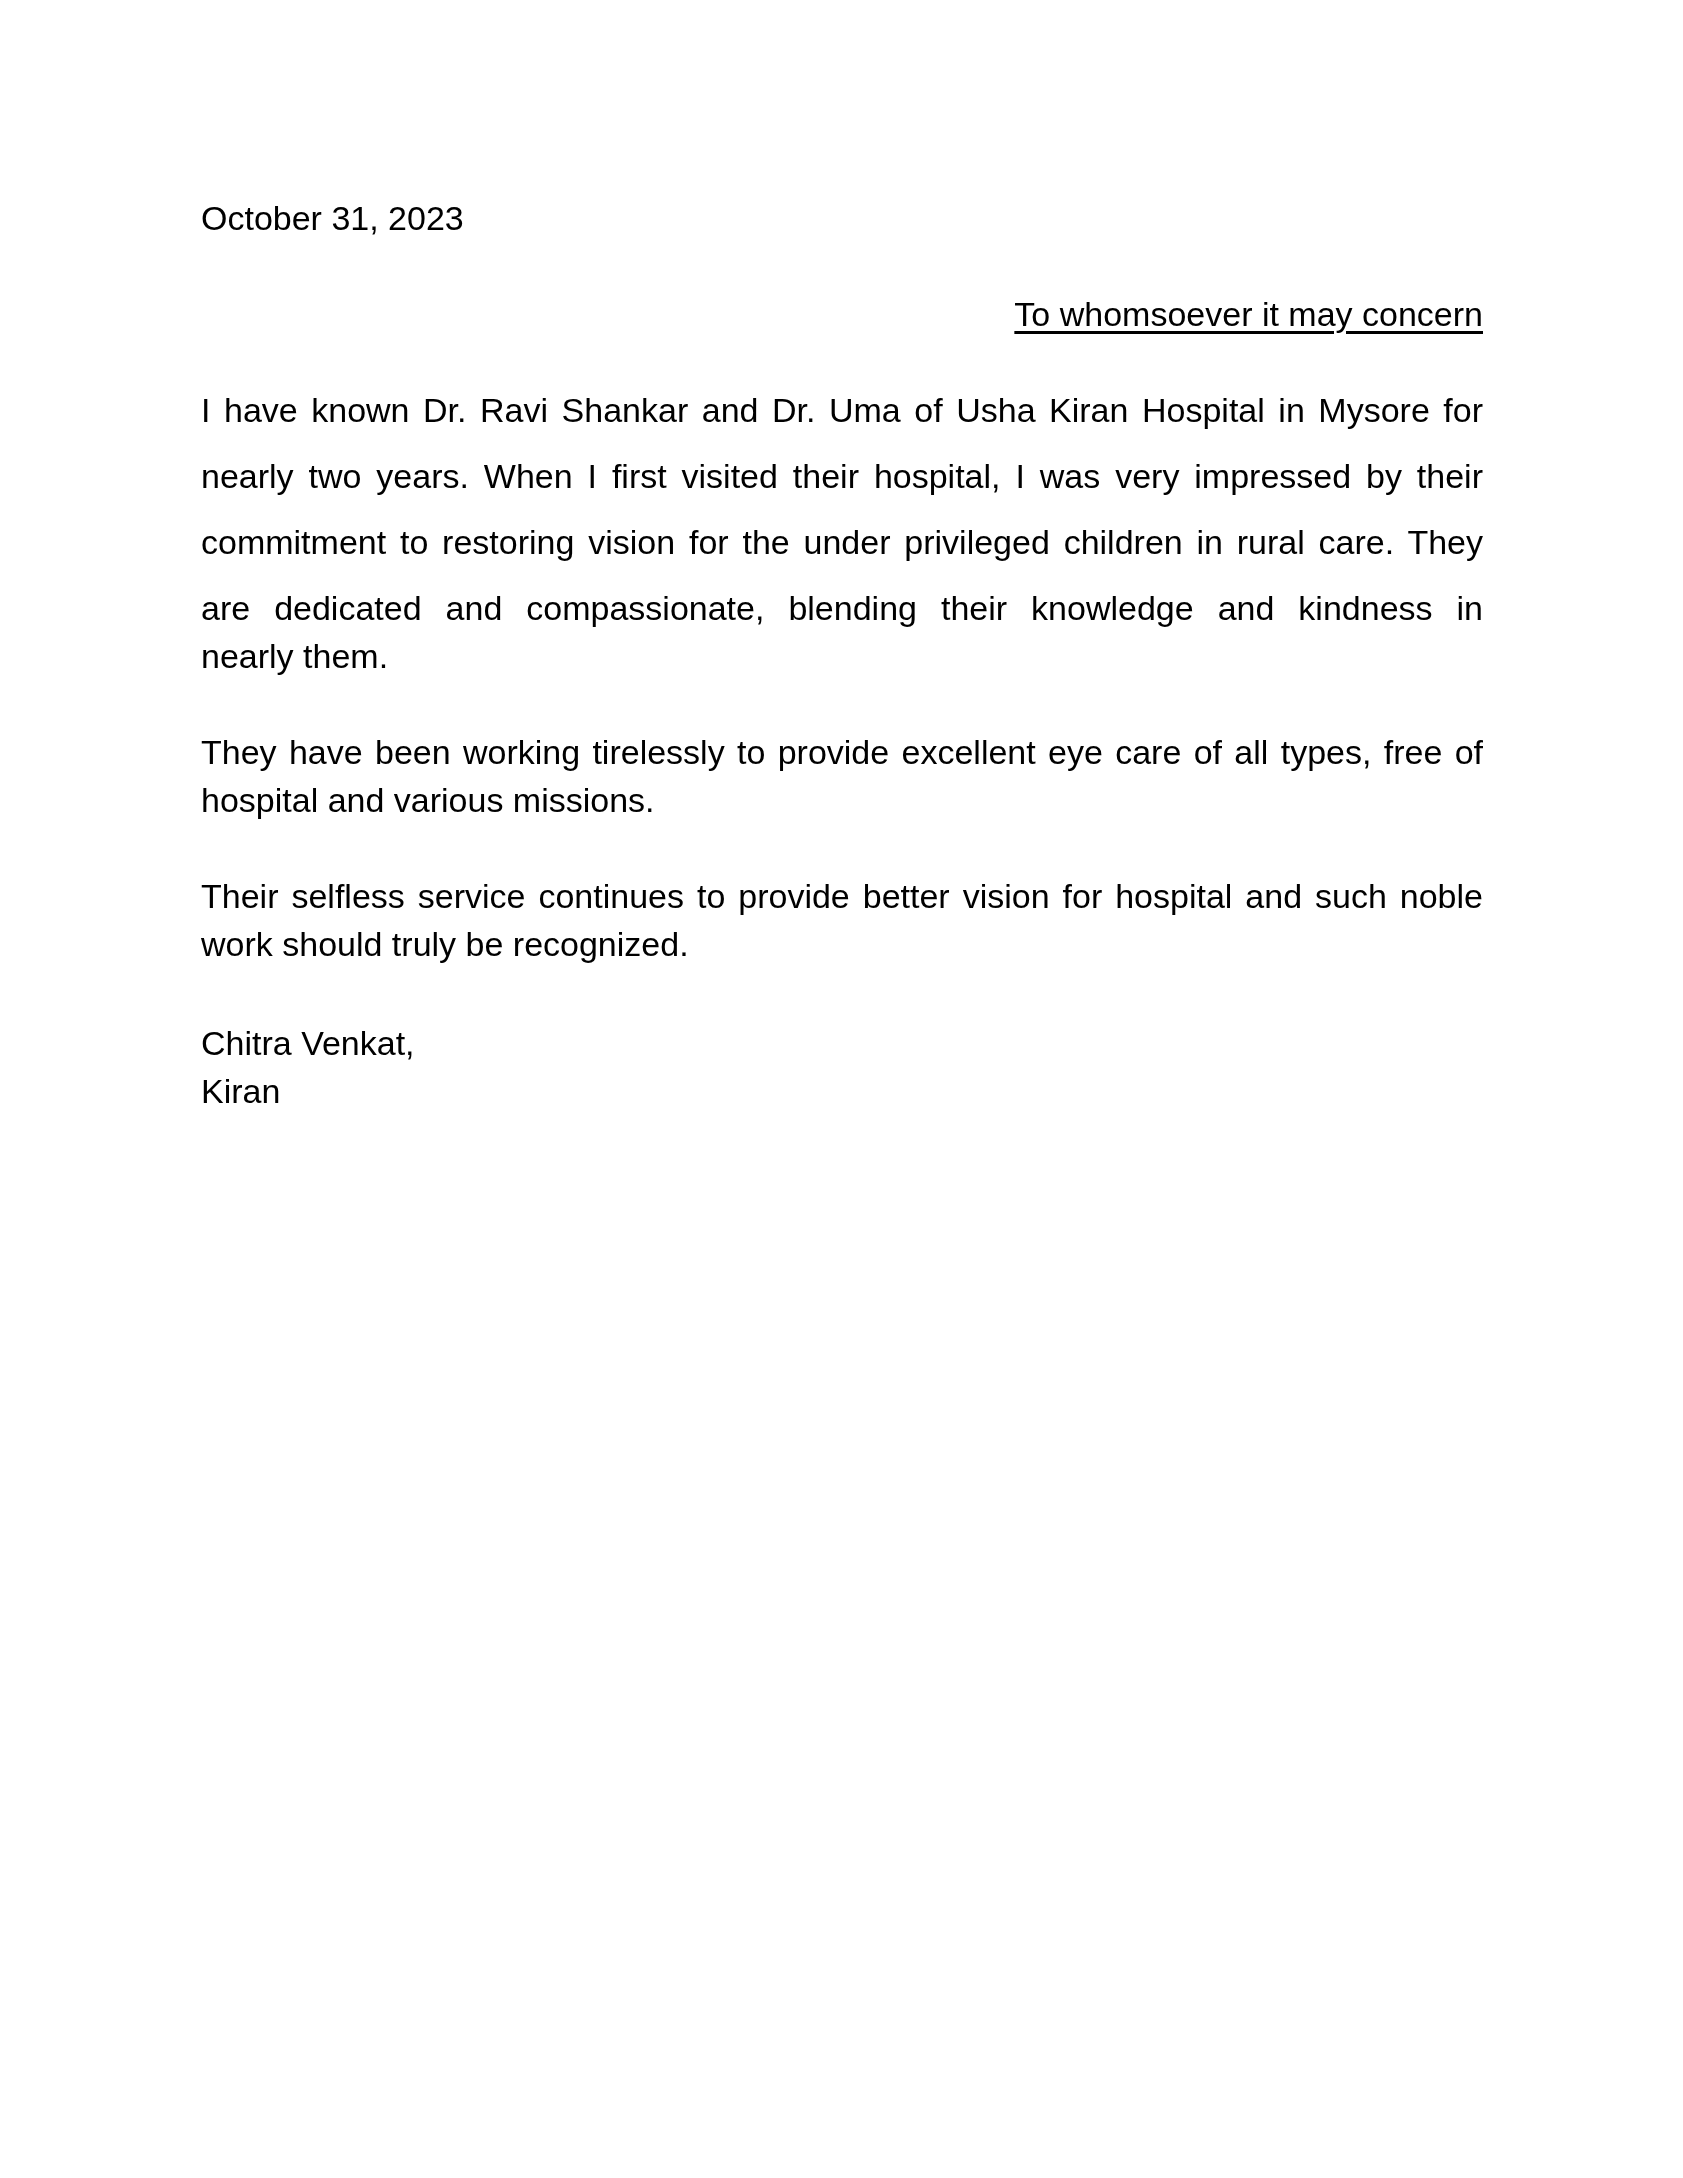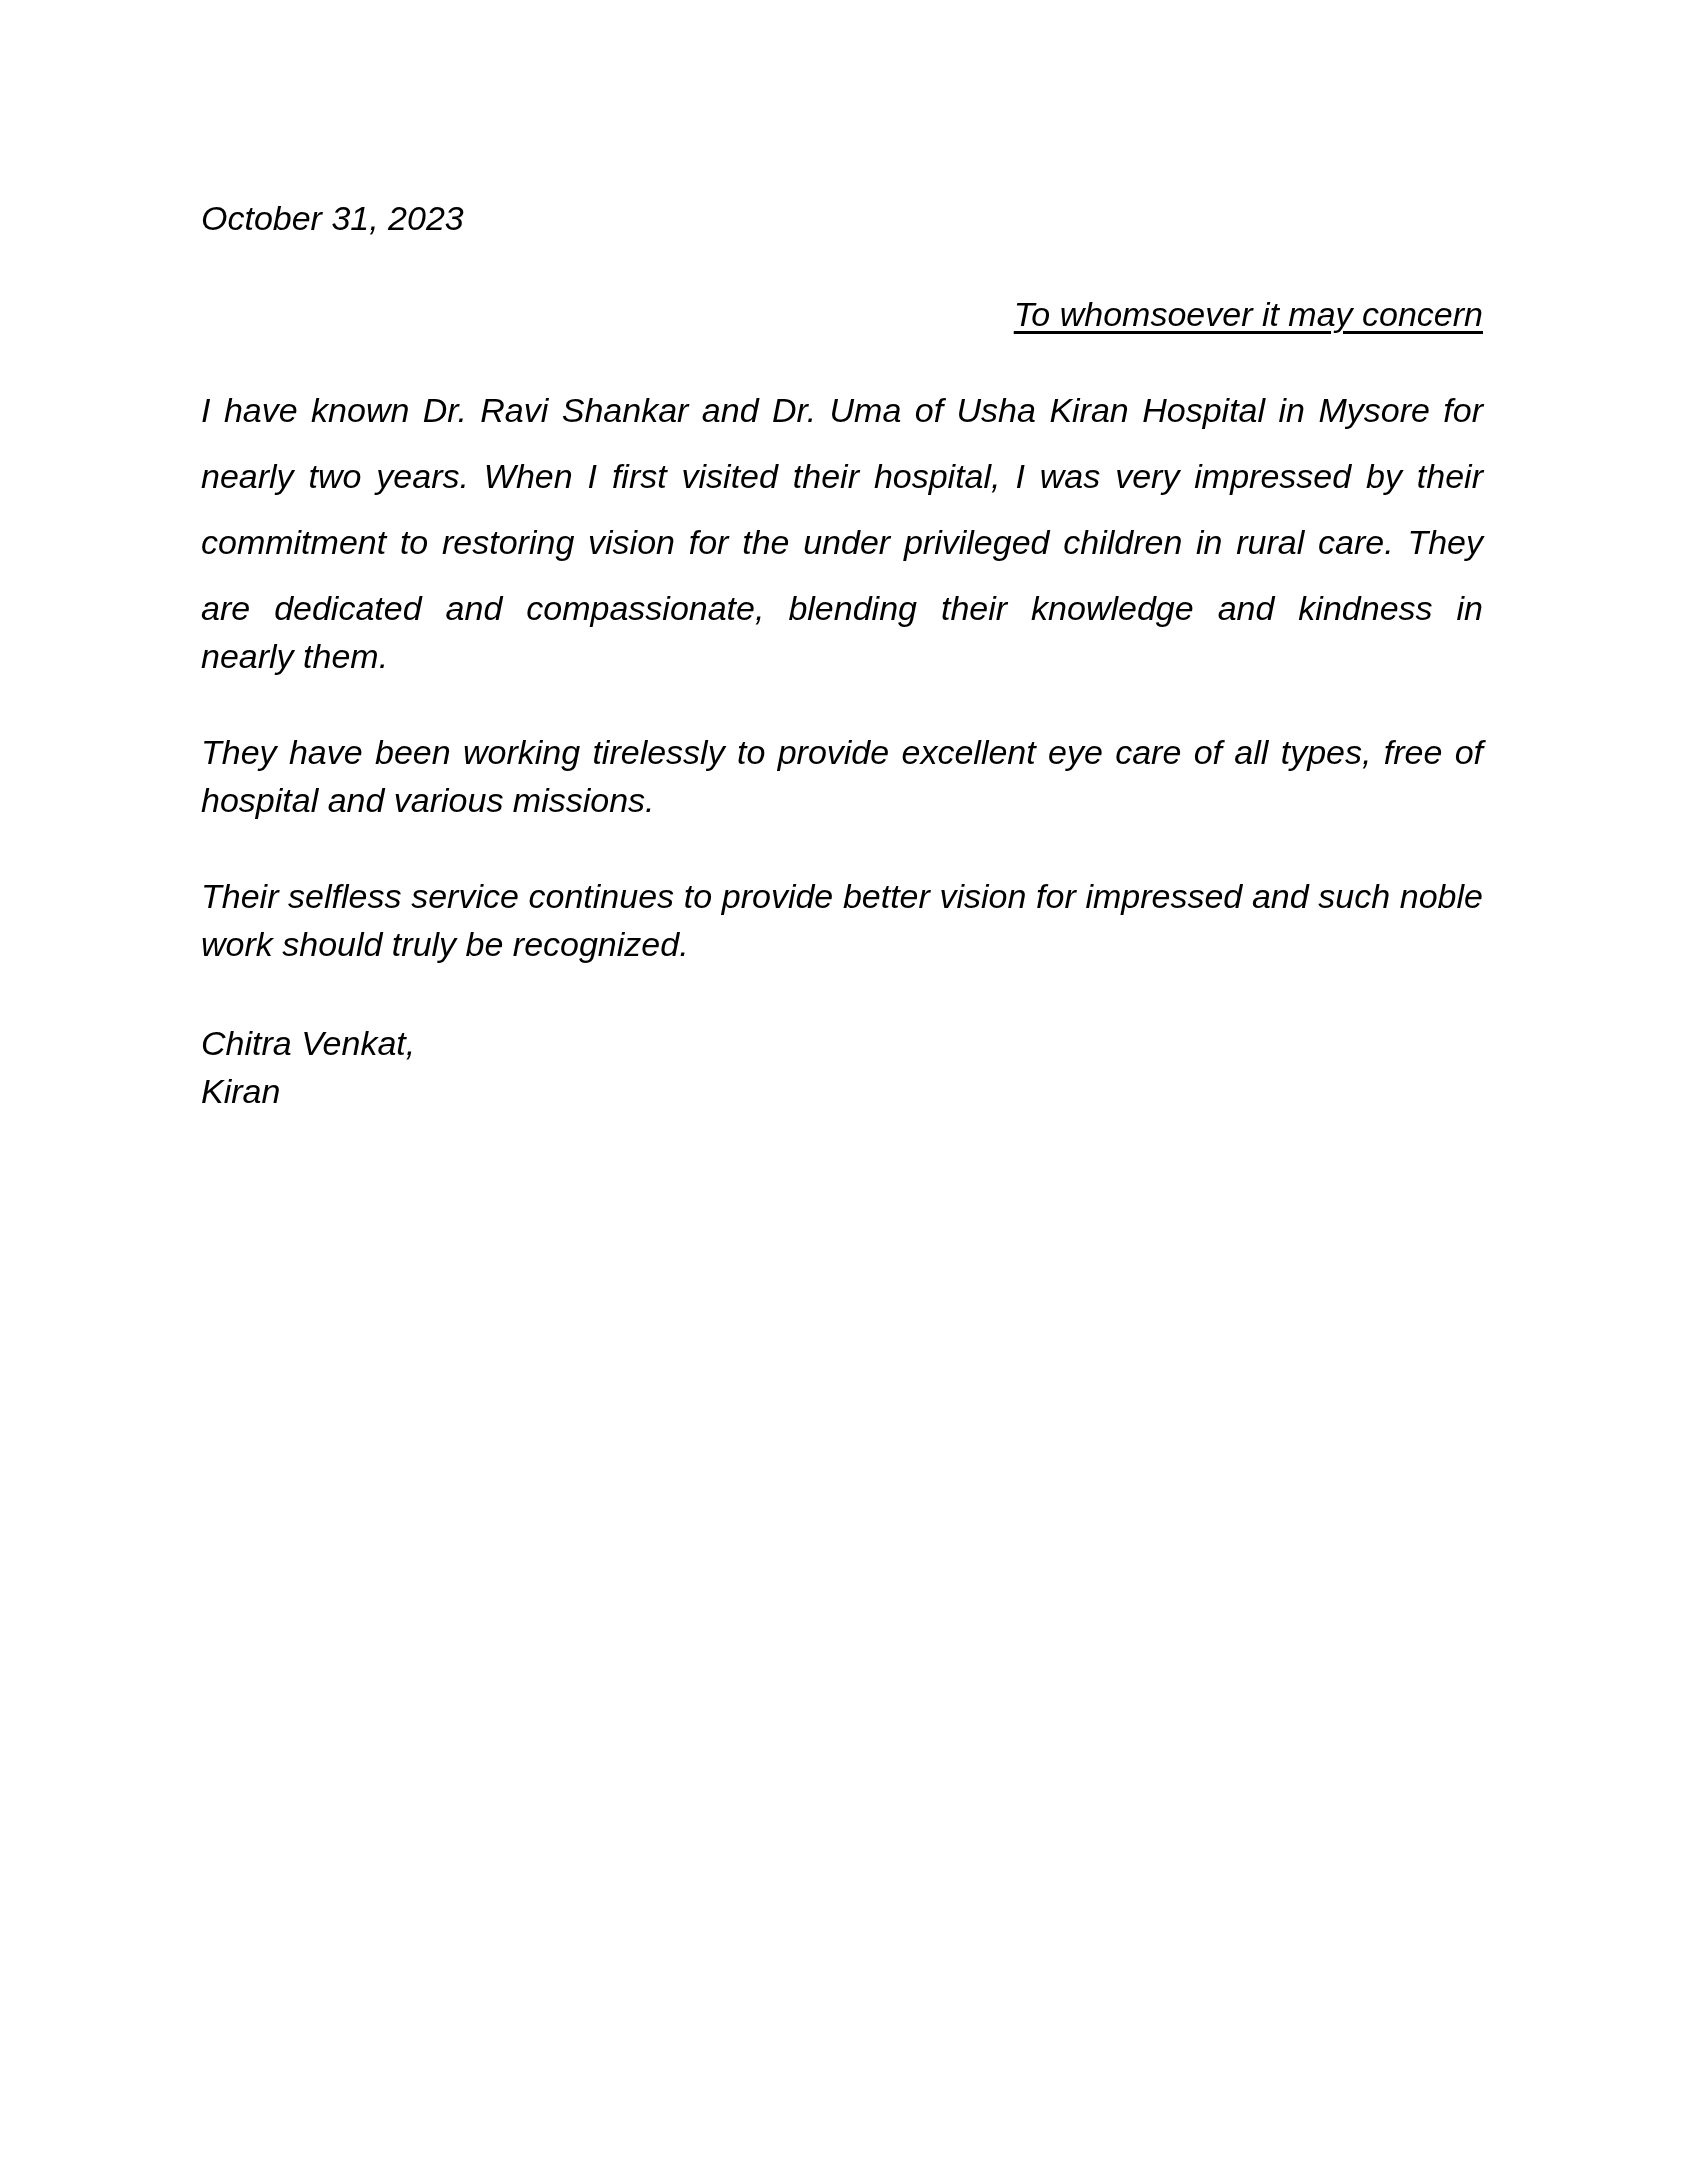--- a/index.html
+++ b/index.html
@@ -14,21 +14,20 @@
     font-family: "Liberation Sans", sans-serif;
     position: relative;
     overflow: hidden;
   }
   .page {
     box-sizing: border-box;
     width: 1683px;
     height: 1544px;
     padding: 194px 200px 0 201px;
     background: #ffffff;
-    font-style: italic;
   }
   .line {
     font-size: 34px;
     line-height: 48px;
     white-space: normal;
     color: #000000;
   }
   
   .just {
     text-align: justify;
@@ -67,21 +66,21 @@
     <div class="line just">are dedicated and compassionate, blending their knowledge and kindness in</div>
     <div class="line left">nearly them.</div>
   </div>
 
   <div class="para gap-1">
     <div class="line just">They have been working tirelessly to provide excellent eye care of all types, free of</div>
     <div class="line left">hospital and various missions.</div>
   </div>
 
   <div class="para gap-1">
-    <div class="line just">Their selfless service continues to provide better vision for impressed and such noble</div>
+    <div class="line just">Their selfless service continues to provide better vision for hospital and such noble</div>
     <div class="line left">work should truly be recognized.</div>
   </div>
 
   <div class="sig gap-2">
     <div class="line left">Chitra Venkat,</div>
     <div class="line left">Kiran</div>
   </div>
 
 </div>
 

